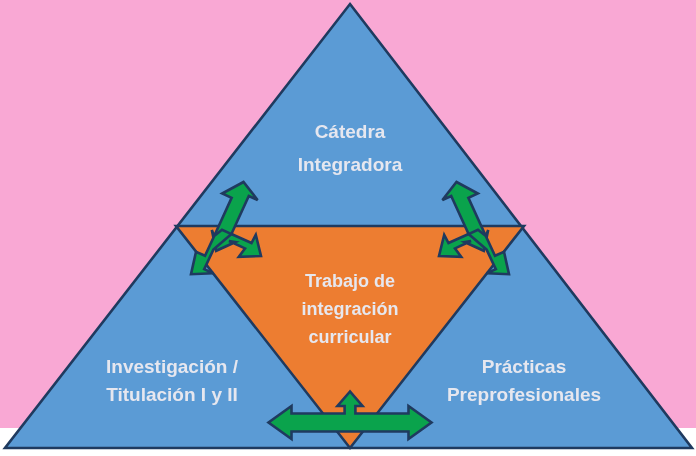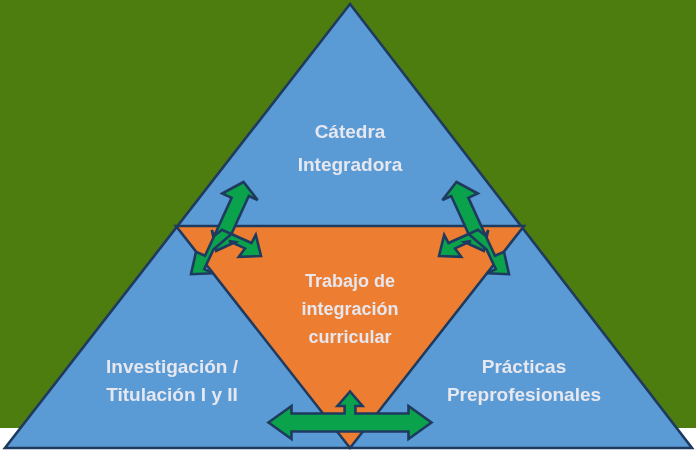--- a/index.html
+++ b/index.html
@@ -10,21 +10,21 @@
   body {
     width: 696px;
     height: 456px;
     overflow: hidden;
     font-family: "Liberation Sans", sans-serif;
   }
   #diagram-root {
     position: relative;
     width: 696px;
     height: 428px;
-    background: #4d7c0f;
+    background: #f9a8d4;
   }
   svg#pyramid-svg {
     display: block;
     width: 696px;
     height: 456px;
   }
   .tri-label {
     font-family: "Liberation Sans", sans-serif;
     font-weight: bold;
     font-size: 19px;

